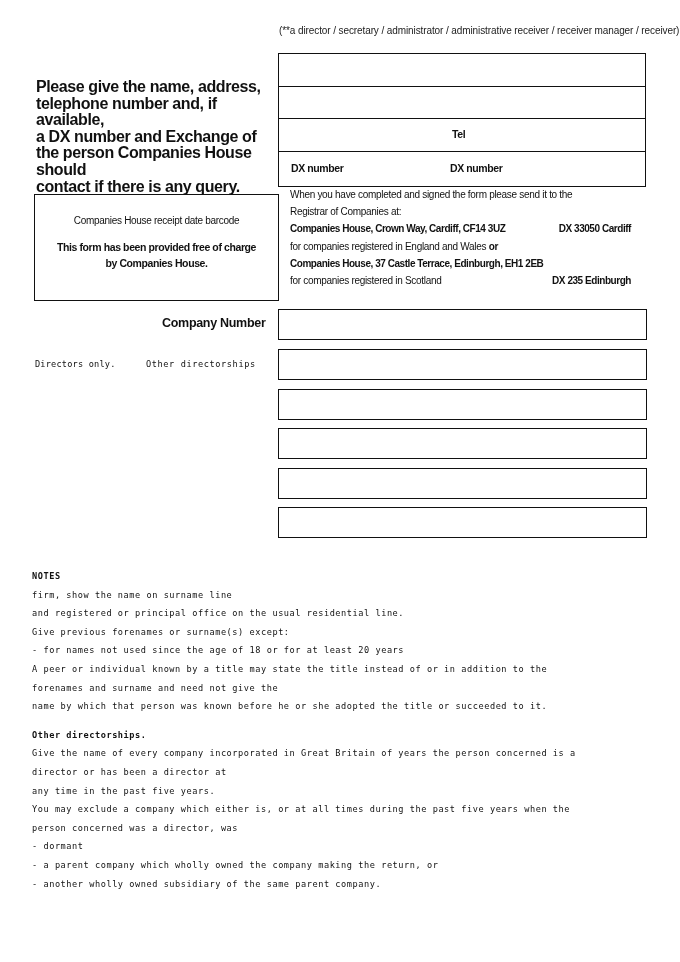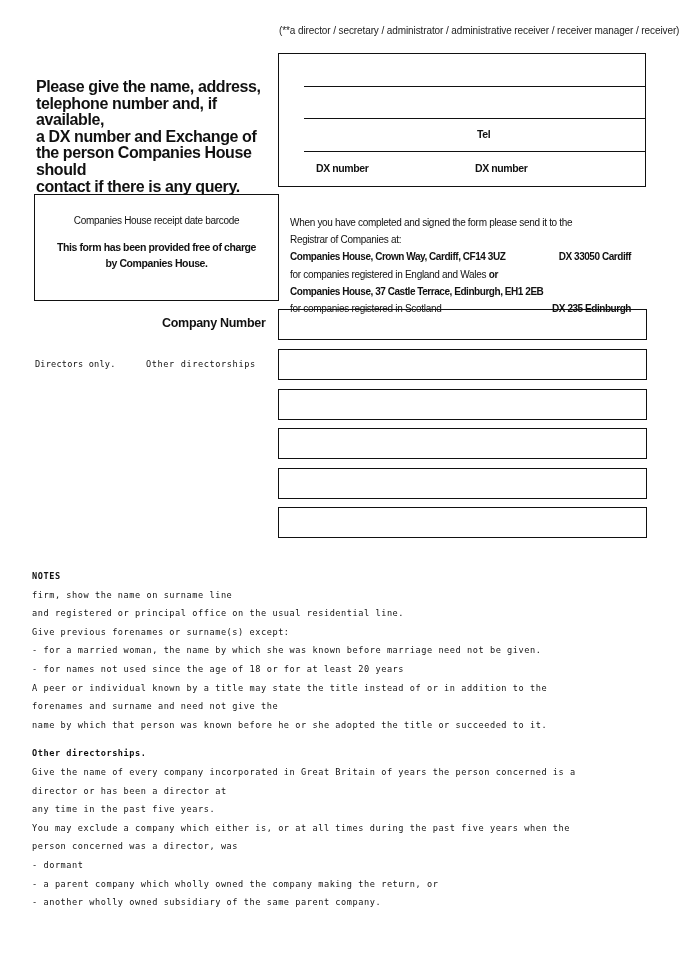--- a/index.html
+++ b/index.html
@@ -5,32 +5,32 @@
     html, body { margin: 0; padding: 0; background: #ffffff; }
     body { width: 680px; height: 962px; position: relative; overflow: hidden; color: #111; }
     .sans { font-family: "Liberation Sans", "DejaVu Sans", sans-serif; }
     .mono { font-family: "DejaVu Sans Mono", "Liberation Mono", monospace; }
     .abs { position: absolute; }
 
     .role-note { left: 279px; top: 25px; font-size: 10px; color: #222; letter-spacing: -0.1px; }
 
     .contact-instr { left: 36px; top: 79px; width: 230px; font-size: 16px; font-weight: bold; line-height: 16.6px; letter-spacing: -0.4px; }
 
-    .contact-boxes { left: 278px; top: 53px; width: 368px; border: 1.3px solid #111; box-sizing: border-box; padding-left: 25px; }
+    .contact-boxes { left: 278px; top: 53px; width: 368px; border: 1.3px solid #111; box-sizing: border-box; }
     .contact-row { height: 32.5px; border-bottom: 1px solid #111; box-sizing: border-box; position: relative; }
     .contact-row:last-child { border-bottom: none; height: 34px; }
     .tel-label { position: absolute; left: 173px; top: 9px; font-size: 10.5px; font-weight: bold; letter-spacing: -0.4px; }
     .dx-label-1 { position: absolute; left: 12px; top: 10px; font-size: 10.5px; font-weight: bold; letter-spacing: -0.4px; }
     .dx-label-2 { position: absolute; left: 171px; top: 10px; font-size: 10.5px; font-weight: bold; letter-spacing: -0.4px; }
 
     .barcode-box { left: 34px; top: 194px; width: 245px; height: 107px; border: 1.2px solid #111; box-sizing: border-box; text-align: center; }
     .barcode-title { margin-top: 20px; font-size: 10px; letter-spacing: -0.3px; }
     .free-text { margin-top: 13px; font-size: 10.5px; font-weight: bold; line-height: 16px; letter-spacing: -0.4px; }
 
-    .send-block { left: 290px; top: 214px; width: 360px; font-size: 10px; line-height: 17.2px; letter-spacing: -0.3px; }
+    .send-block { left: 290px; top: 186px; width: 360px; font-size: 10px; line-height: 17.2px; letter-spacing: -0.3px; }
     .send-block .line { position: relative; white-space: nowrap; }
     .b { font-weight: bold; letter-spacing: -0.45px; }
     .right-dx { position: absolute; right: 19px; top: 0; font-weight: bold; letter-spacing: -0.45px; }
 
     .company-number-label { left: 162px; top: 316px; font-size: 12.5px; font-weight: bold; letter-spacing: -0.3px; }
     .directors-only { left: 35px; top: 359px; font-size: 8.6px; letter-spacing: 0.2px; }
     .other-dir-label { left: 146px; top: 359px; font-size: 8.6px; letter-spacing: 0.6px; }
 
     .entry-box { left: 278px; width: 369px; height: 31px; border: 1.3px solid #111; box-sizing: border-box; }
 
@@ -99,21 +99,20 @@
 <div class="abs entry-box" style="top:389px;"></div>
 <div class="abs entry-box" style="top:428px;"></div>
 <div class="abs entry-box" style="top:468px;"></div>
 <div class="abs entry-box" style="top:507px;"></div>
 
 <div class="abs mono notes">
   <div class="heading">NOTES</div>
   <div>firm, show the name on surname line</div>
   <div>and registered or principal office on the usual residential line.</div>
   <div>Give previous forenames or surname(s) except:</div>
-  <div>- for a married woman, the name by which she was known before marriage need not be given.</div>
   <div>- for names not used since the age of 18 or for at least 20 years</div>
   <div>A peer or individual known by a title may state the title instead of or in addition to the</div>
   <div>forenames and surname and need not give the</div>
   <div>name by which that person was known before he or she adopted the title or succeeded to it.</div>
   <div class="gap"></div>
   <div class="heading">Other directorships.</div>
   <div>Give the name of every company incorporated in Great Britain of years the person concerned is a</div>
   <div>director or has been a director at</div>
   <div>any time in the past five years.</div>
   <div>You may exclude a company which either is, or at all times during the past five years when the</div>

